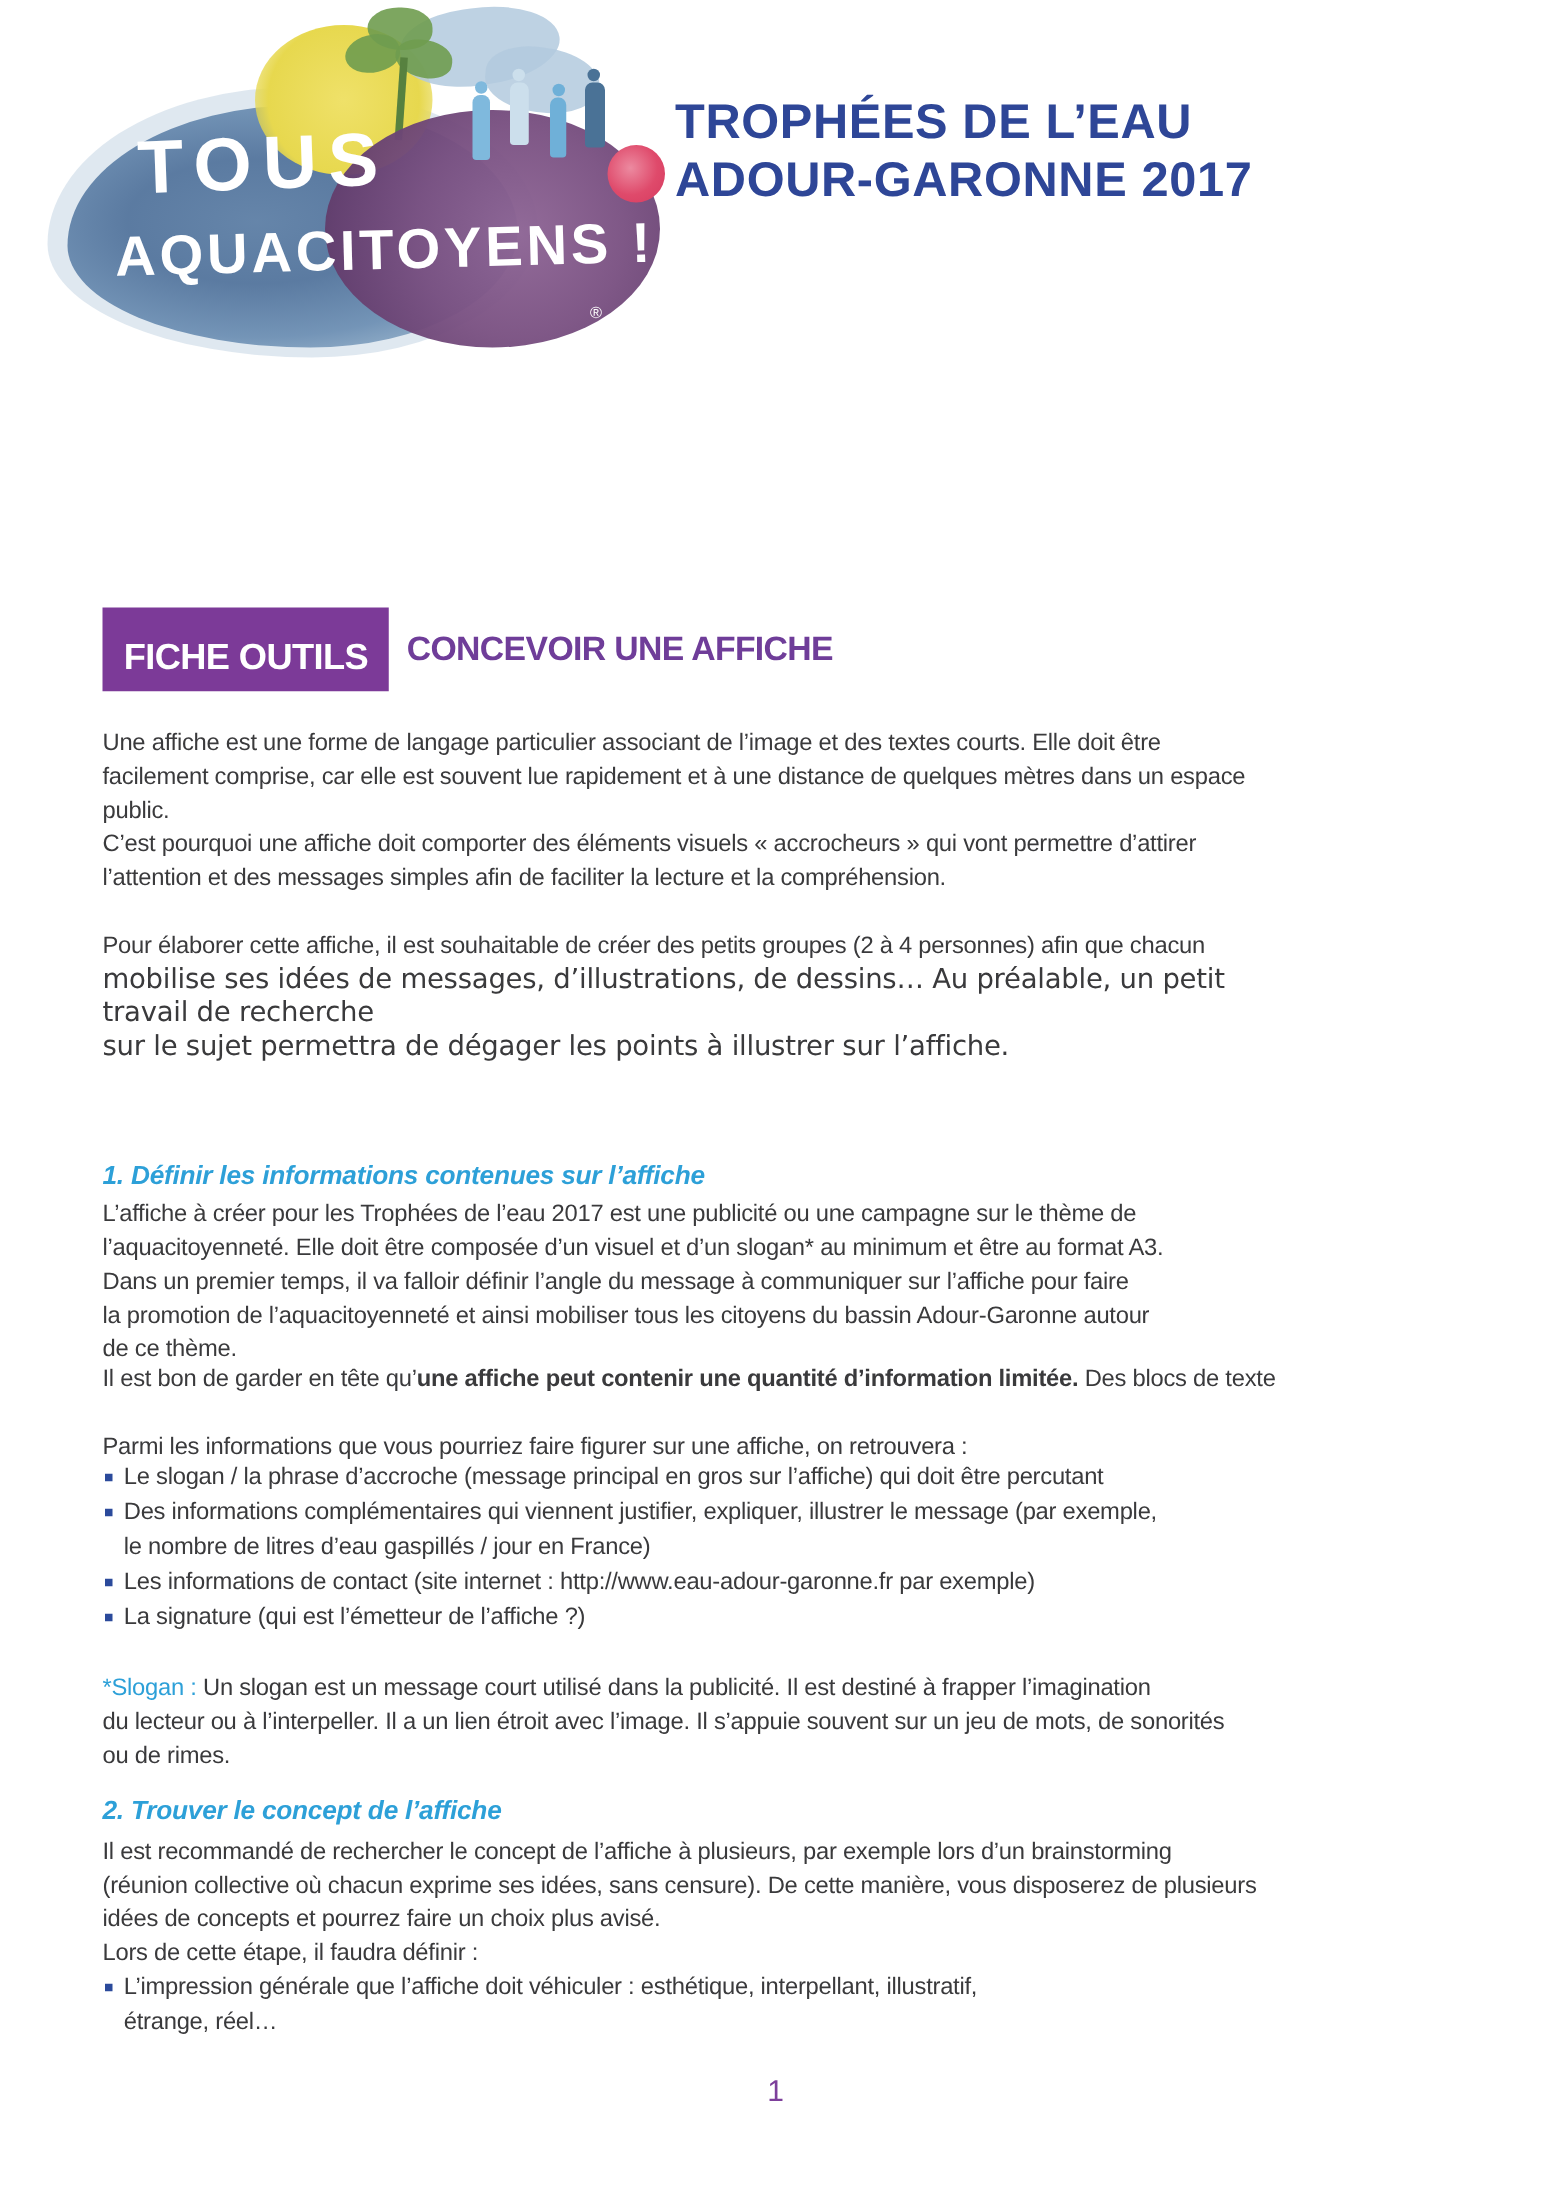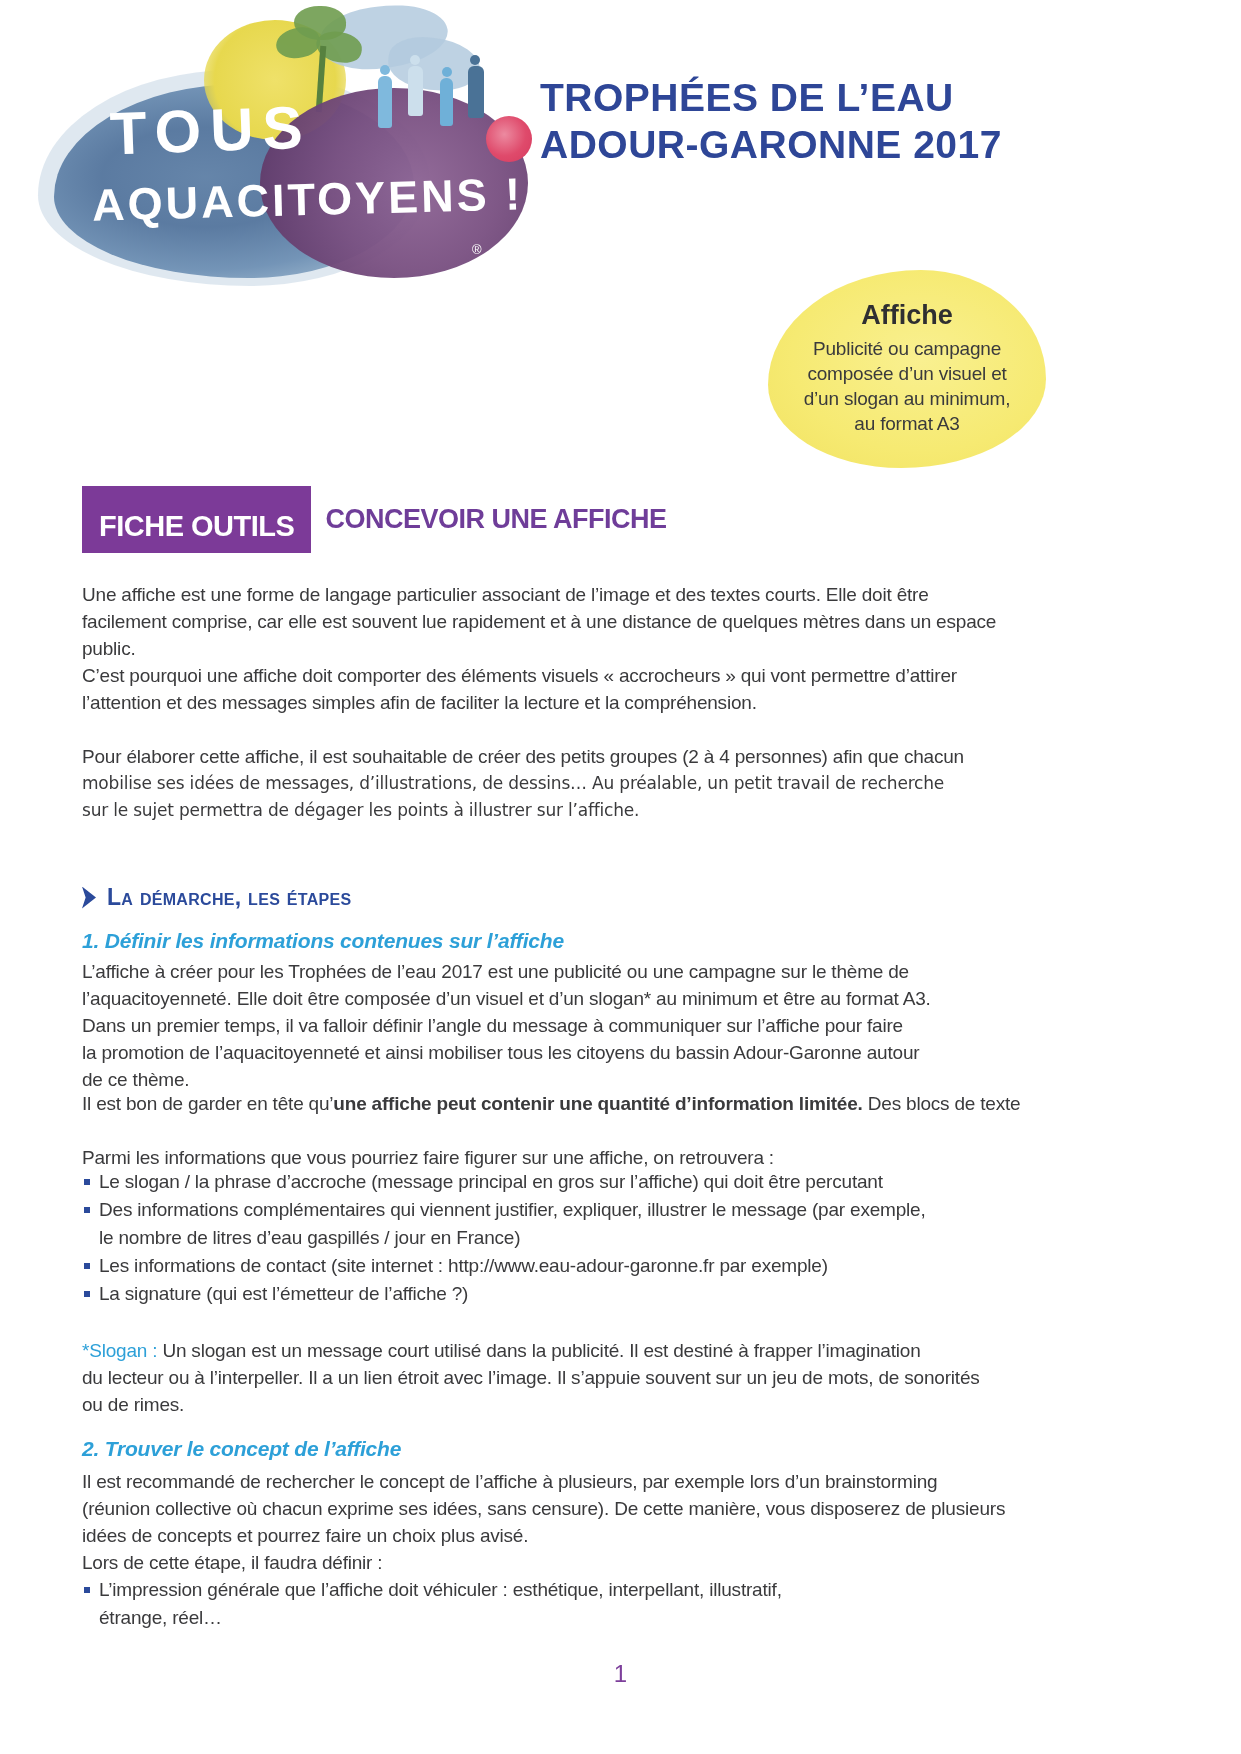--- a/index.html
+++ b/index.html
@@ -59,21 +59,21 @@
   
   .fiche-row { position:absolute; left:82px; top:486px; display:flex; align-items:center; gap:14px; }
   .fiche-badge { background:#7c3a98; color:#ffffff; font-weight:bold; font-size:29px;
     padding:24px 17px 10px; letter-spacing:-0.5px; }
   .fiche-title { color:#6f3d99; font-weight:bold; font-size:27px; letter-spacing:-0.5px; }
 
   
   .col { position:absolute; left:82px; width:968px; }
   .body-text { font-size:19px; line-height:27px; color:#3a3a3c; letter-spacing:-0.2px; }
   .body-text .line { display:block; }
-  .wide { font-family:"DejaVu Sans", sans-serif; font-size:17px; letter-spacing:-0.2px; }
+  .wide { font-family:"DejaVu Sans", sans-serif; font-size:22px; letter-spacing:-0.2px; }
   .bold { font-weight:bold; }
   .cyan { color:#2da0d8; }
 
   .b-intro1 { top:581px; }
   .b-intro2 { top:743px; }
 
   .section-heading { top:884px; display:flex; align-items:center; gap:11px;
     color:#2b4a9b; font-weight:bold; font-size:23px; font-variant:small-caps; letter-spacing:0.3px; }
   .tri { width:14px; height:22px; background:#2b4a9b; flex:0 0 auto;
     clip-path:polygon(0 0, 100% 50%, 0 100%, 26% 50%); }
@@ -124,41 +124,33 @@
     <div class="logo-tous">TOUS</div>
     <div class="logo-aqua">AQUACITOYENS !</div>
     <div class="logo-reg">®</div>
   </div>
 
   <div class="title-block">
     <div class="title-line">TROPHÉES DE L’EAU</div>
     <div class="title-line">ADOUR-GARONNE 2017</div>
   </div>
 
-  <div class="callout">
-    <div class="callout-title">Affiche</div>
-    <div class="callout-text">Publicité ou campagne<br>composée d’un visuel et<br>d’un slogan au minimum,<br>au format A3</div>
-  </div>
 
   <div class="fiche-row">
     <div class="fiche-badge">FICHE OUTILS</div>
     <div class="fiche-title">CONCEVOIR UNE AFFICHE</div>
   </div>
 
   <p class="body-text col b-intro1">Une affiche est une forme de langage particulier associant de l’image et des textes courts. Elle doit être<br>facilement comprise, car elle est souvent lue rapidement et à une distance de quelques mètres dans un espace<br>public.<br>C’est pourquoi une affiche doit comporter des éléments visuels « accrocheurs » qui vont permettre d’attirer<br>l’attention et des messages simples afin de faciliter la lecture et la compréhension.</p>
   <p class="body-text col b-intro2">
     <span class="line">Pour élaborer cette affiche, il est souhaitable de créer des petits groupes (2 à 4 personnes) afin que chacun</span>
     <span class="line wide">mobilise ses idées de messages, d’illustrations, de dessins… Au préalable, un petit travail de recherche</span>
     <span class="line wide">sur le sujet permettra de dégager les points à illustrer sur l’affiche.</span>
   </p>
 
-  <div class="section-heading col">
-    <span class="tri"></span>
-    <span>La démarche, les étapes</span>
-  </div>
 
   <h3 class="step-title col t-step1">1. Définir les informations contenues sur l’affiche</h3>
   <p class="body-text col b-s1p1">L’affiche à créer pour les Trophées de l’eau 2017 est une publicité ou une campagne sur le thème de<br>l’aquacitoyenneté. Elle doit être composée d’un visuel et d’un slogan* au minimum et être au format A3.<br>Dans un premier temps, il va falloir définir l’angle du message à communiquer sur l’affiche pour faire<br>la promotion de l’aquacitoyenneté et ainsi mobiliser tous les citoyens du bassin Adour-Garonne autour<br>de ce thème.</p>
   <p class="body-text col b-s1p2"><span>Il est bon de garder en tête qu’</span><span class="bold">une affiche peut contenir une quantité d’information limitée.</span><span> Des blocs de texte</span><br></p>
   <p class="body-text col b-s1p3">Parmi les informations que vous pourriez faire figurer sur une affiche, on retrouvera :</p>
   <ul class="bullets col b-s1list">
     <li>Le slogan / la phrase d’accroche (message principal en gros sur l’affiche) qui doit être percutant</li>
     <li>Des informations complémentaires qui viennent justifier, expliquer, illustrer le message (par exemple,<br>le nombre de litres d’eau gaspillés / jour en France)</li>
     <li>Les informations de contact (site internet : http://www.eau-adour-garonne.fr par exemple)</li>
     <li>La signature (qui est l’émetteur de l’affiche ?)</li>

